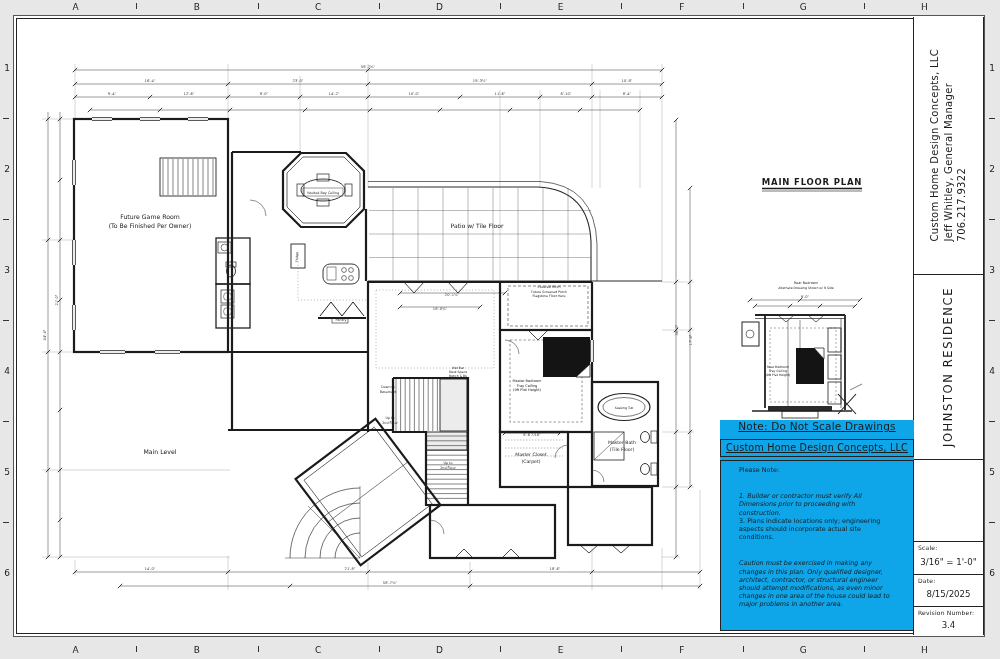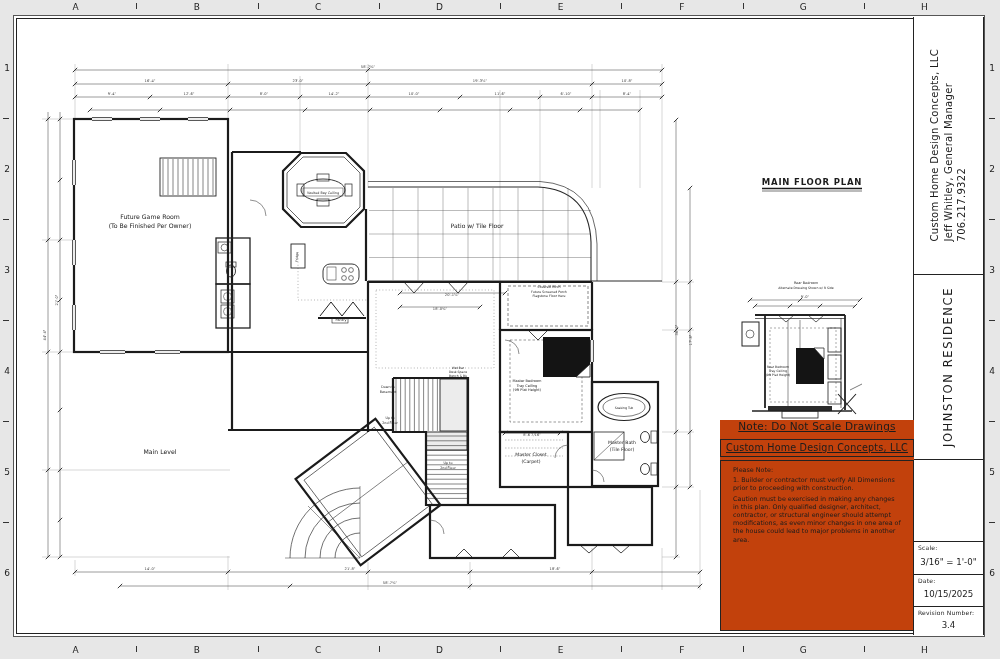--- a/index.html
+++ b/index.html
@@ -13,26 +13,26 @@
   .tickh{position:absolute;width:1.2px;height:6px;background:#333;}
   .tickv{position:absolute;height:1.2px;width:6px;background:#333;}
   .tb{position:absolute;left:913px;top:17px;width:71px;height:618px;background:#fff;border-left:1.6px solid #222;border-right:1px solid #222;box-sizing:border-box;display:flex;flex-direction:column;}
   .tb-sec{box-sizing:border-box;border-bottom:1.6px solid #222;display:flex;align-items:center;justify-content:center;overflow:hidden;position:relative;}
   .tb-sec:last-child{border-bottom:none;}
   .rot{transform:rotate(-90deg);white-space:nowrap;}
   .tb-contact .rot div{font-size:10px;line-height:13.5px;letter-spacing:.3px;text-align:left;}
   .tb-project .rot{font-size:11.5px;letter-spacing:1.6px;}
   .tb-small-label{position:absolute;top:2px;left:4px;font-size:6px;letter-spacing:.2px;}
   .tb-value{font-size:8.6px;margin-top:7px;white-space:nowrap;}
-  .notes{position:absolute;left:720px;top:420px;width:194px;background:#c2410c;box-sizing:border-box;}
+  .notes{position:absolute;left:720px;top:420px;width:194px;background:#0ea5e9;box-sizing:border-box;}
   .note-line{font-size:10.5px;text-align:center;text-decoration:underline;height:19px;letter-spacing:.2px;}
   .notes-header{border:1.6px solid #222;text-align:center;font-size:9.6px;padding:2px 0 3px 0;text-decoration:underline;letter-spacing:.2px;box-sizing:border-box;}
-  .notes-body{border:1.6px solid #222;margin-top:3px;padding:5px 12px;font-size:6.4px;line-height:8.2px;height:171px;box-sizing:border-box;overflow:hidden;}
+  .notes-body{border:1.6px solid #222;margin-top:3px;padding:5px 18px;font-size:6.4px;line-height:8.2px;height:171px;box-sizing:border-box;overflow:hidden;}
   .notes-body p{margin:0;}
-  .notes-body p.gap{margin-top:2px;}
+  .notes-body p.gap{margin-top:18px;font-style:italic;}
 </style>
 </head>
 <body>
 
 <div class="page">
 
   <div class="sheet">
     <div class="sheet-inner"></div>
   </div>
 
@@ -440,31 +440,32 @@
     <div class="tb-sec tb-project" style="height:185px">
       <div class="rot">JOHNSTON RESIDENCE</div>
     </div>
     <div class="tb-sec" style="height:82px"></div>
     <div class="tb-sec" style="height:33px">
       <span class="tb-small-label">Scale:</span>
       <span class="tb-value">3/16" = 1'-0"</span>
     </div>
     <div class="tb-sec" style="height:32px">
       <span class="tb-small-label">Date:</span>
-      <span class="tb-value">10/15/2025</span>
+      <span class="tb-value">8/15/2025</span>
     </div>
     <div class="tb-sec" style="flex:1">
       <span class="tb-small-label">Revision Number:</span>
       <span class="tb-value">3.4</span>
     </div>
   </div>
 
   <div class="notes">
     <div class="note-line">Note: Do Not Scale Drawings</div>
     <div class="notes-header">Custom Home Design Concepts, LLC</div>
     <div class="notes-body" id="notes-body">
         <p>Please Note:</p>
         <p class="gap">1.  Builder or contractor must verify All Dimensions prior to proceeding with construction.</p>
+        <p>3.  Plans indicate locations only; engineering aspects should incorporate actual site conditions.</p>
         <p class="gap">Caution must be exercised in making any changes in this plan.  Only qualified designer, architect, contractor, or structural engineer should attempt modifications, as even minor changes in one area of the house could lead to major problems in another area.</p>
       </div>
   </div>
 
 </div>
 
 </body></html>

